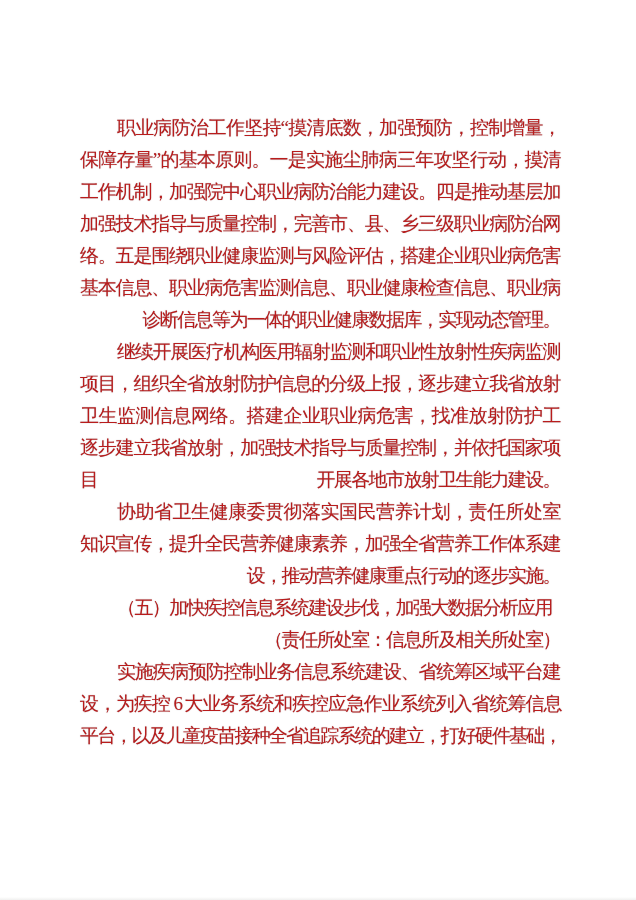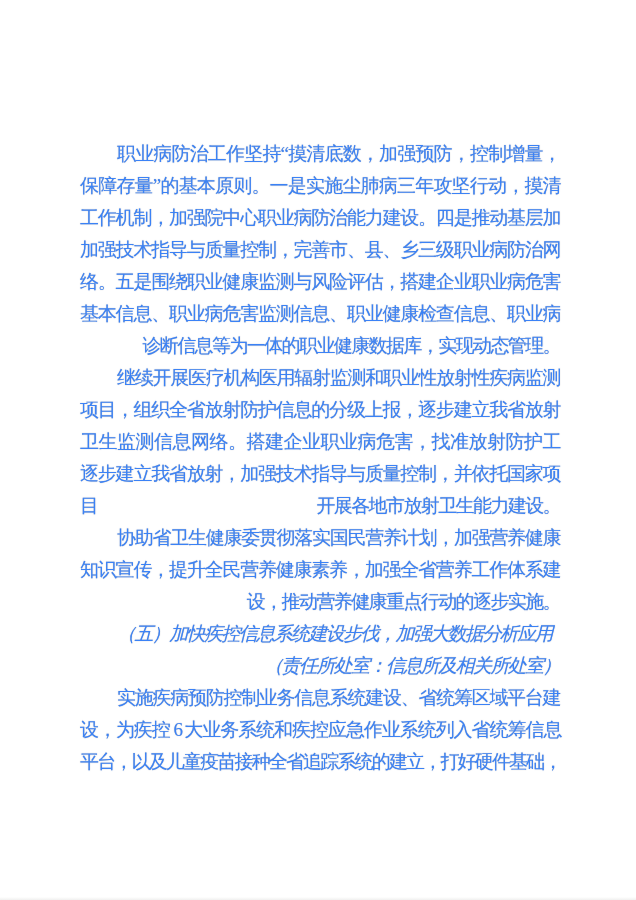--- a/index.html
+++ b/index.html
@@ -11,31 +11,30 @@
     font-family:"Liberation Serif","DejaVu Serif",serif;
     box-shadow:0 0 4px rgba(0,0,0,0.15);
   }
   .page::after{ 
     content:"";position:absolute;left:0;bottom:0;width:100%;height:3px;
     background:linear-gradient(to bottom,#ffffff,#f0f0ef);
   }
   .textblock{
     position:absolute;left:80px;top:112px;width:480px;
     font-size:19px;line-height:32px;
-    color:#3b82f6;
+    color:#b91c1c;
     letter-spacing:-1.6px;
     text-shadow:0 0 1px rgba(90,92,100,0.5); 
-    margin-top:26px;
   }
   section{margin:0;padding:0;}
   .ln{height:32px;overflow:visible;}
   .fill{text-align:justify;text-align-last:justify;}
   .end{text-align:right;}
   .ind{text-indent:37px;}
-  .head{font-style:italic;}
+  .head{}
   .t2{letter-spacing:-2.4px;}
 </style>
 </head>
 <body>
 
 <div class="page">
   <div class="textblock">
 
     <section>
       <div class="ln fill ind">职业病防治工作坚持“摸清底数，加强预防，控制增量，</div>
@@ -49,21 +48,21 @@
 
     <section>
       <div class="ln fill ind">继续开展医疗机构医用辐射监测和职业性放射性疾病监测</div>
       <div class="ln fill">项目，组织全省放射防护信息的分级上报，逐步建立我省放射</div>
       <div class="ln fill">卫生监测信息网络。搭建企业职业病危害，找准放射防护工</div>
       <div class="ln fill">逐步建立我省放射，加强技术指导与质量控制，并依托国家项目</div>
       <div class="ln end">开展各地市放射卫生能力建设。</div>
     </section>
 
     <section>
-      <div class="ln fill ind">协助省卫生健康委贯彻落实国民营养计划，加强营养健康</div>
+      <div class="ln fill ind">协助省卫生健康委贯彻落实国民营养计划，责任所处室</div>
       <div class="ln fill">知识宣传，提升全民营养健康素养，加强全省营养工作体系建</div>
       <div class="ln end">设，推动营养健康重点行动的逐步实施。</div>
     </section>
 
     <section>
       <div class="ln head ind">（五）加快疾控信息系统建设步伐，加强大数据分析应用</div>
       <div class="ln head end">（责任所处室：信息所及相关所处室）</div>
     </section>
 
     <section>

